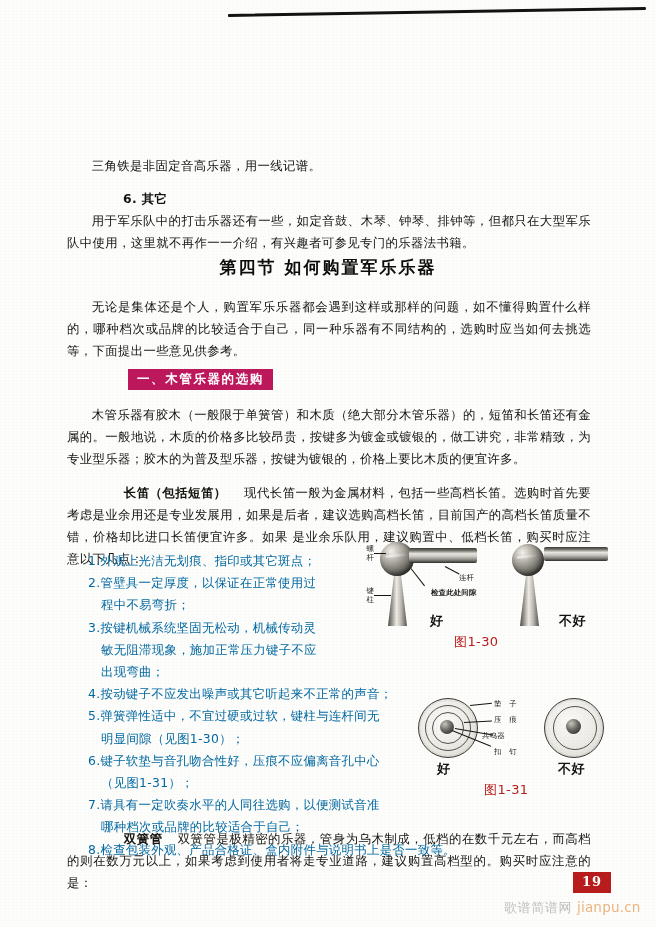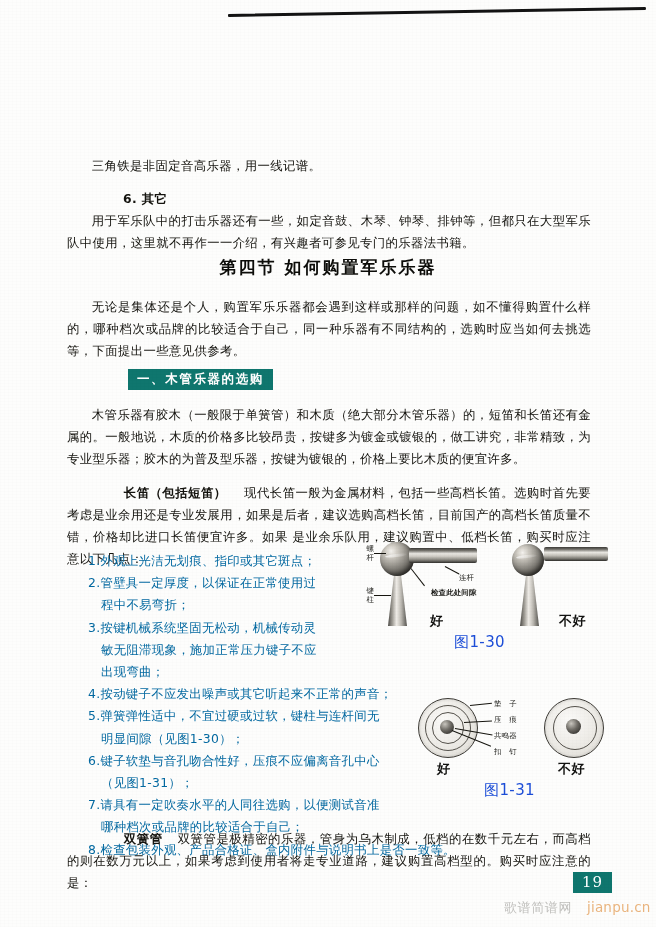--- a/index.html
+++ b/index.html
@@ -66,21 +66,21 @@
     text-align: center;
     font-size: 17px;
     font-weight: bold;
     letter-spacing: 2px;
     color: #0d0d0a;
     font-family: "DejaVu Sans", "Liberation Sans", sans-serif;
   }
 
   .sub-head {
     position: absolute;
-    background: #0f766e;
+    background: #be185d;
     color: #ffffff;
     font-size: 12.5px;
     font-weight: bold;
     letter-spacing: 1.6px;
     padding: 3px 9px 4px 9px;
     line-height: 14px;
   }
 
   .item-head { font-weight: bold; margin-left: 32px; }
 
@@ -92,22 +92,22 @@
     color: #0369a1;
     letter-spacing: 0.3px;
   }
   .num-list .li { white-space: nowrap; }
   .num-list .li-cont { padding-left: 1.05em; white-space: nowrap; }
 
   
   .figure { position: absolute; }
   .fig-cap {
     position: absolute;
-    font-size: 15px;
-    color: #1d4ed8;
+    font-size: 13px;
+    color: #b91c1c;
     letter-spacing: .4px;
     white-space: nowrap;
   }
   .fig-label {
     position: absolute;
     font-size: 7.4px;
     color: #1a1a16;
     letter-spacing: .2px;
     line-height: 8.6px;
     white-space: nowrap;
@@ -171,36 +171,36 @@
   }
   .pad-core {
     position: absolute;
     border-radius: 50%;
     background: radial-gradient(circle at 35% 30%, #c9c6bf 0%, #6d6a64 45%, #1c1b18 100%);
   }
 
   
   .page-num {
     position: absolute;
-    background: #0f766e;
+    background: #b91c1c;
     color: #ffffff;
     font-family: "DejaVu Serif", "Liberation Serif", serif;
-    font-weight: normal;
-    font-size: 15px;
+    font-weight: bold;
+    font-size: 13px;
     letter-spacing: 1px;
     padding: 2px 9px 3px 9px;
     line-height: 16px;
   }
 
   
   .watermark {
     position: absolute;
     display: flex;
     align-items: baseline;
-    gap: 15px;
+    gap: 5px;
     opacity: .62;
   }
   .wm-cn {
     font-size: 13px;
     color: #9b9a96;
     letter-spacing: .6px;
     font-family: "DejaVu Sans", "Liberation Sans", sans-serif;
   }
   .wm-en {
     font-size: 13.5px;
@@ -303,21 +303,21 @@
     <div class="pad-ring" style="left:17px; top:11px; width:44px; height:44px;"></div>
     <div class="pad-ring" style="left:24px; top:18px; width:30px; height:30px;"></div>
     <div class="pad-core" style="left:32px; top:26px; width:14px; height:14px;"></div>
 
     <div class="fig-label" style="left:86px; top:6px;">垫　子</div>
     <div class="leader" style="left:62px; top:11px; width:22px; transform: rotate(-6deg);"></div>
 
     <div class="fig-label" style="left:86px; top:22px;">压　痕</div>
     <div class="leader" style="left:56px; top:28px; width:28px; transform: rotate(-3deg);"></div>
 
-    <div class="fig-label" style="left:86px; top:38px;">共鸣器</div>
+    <div class="fig-label" style="left:74px; top:38px;">共鸣器</div>
     <div class="leader" style="left:47px; top:34px; width:38px; transform: rotate(10deg);"></div>
 
     <div class="fig-label" style="left:86px; top:54px;">扣　钉</div>
     <div class="leader" style="left:44px; top:36px; width:42px; transform: rotate(22deg);"></div>
 
     <div class="pad" style="left:136px; top:4px; width:58px; height:58px;"></div>
     <div class="pad-ring" style="left:145px; top:12px; width:42px; height:42px;"></div>
     <div class="pad-core" style="left:158px; top:25px; width:15px; height:15px;"></div>
 
     <div class="fig-quality" style="left:29px; top:66px;">好</div>

